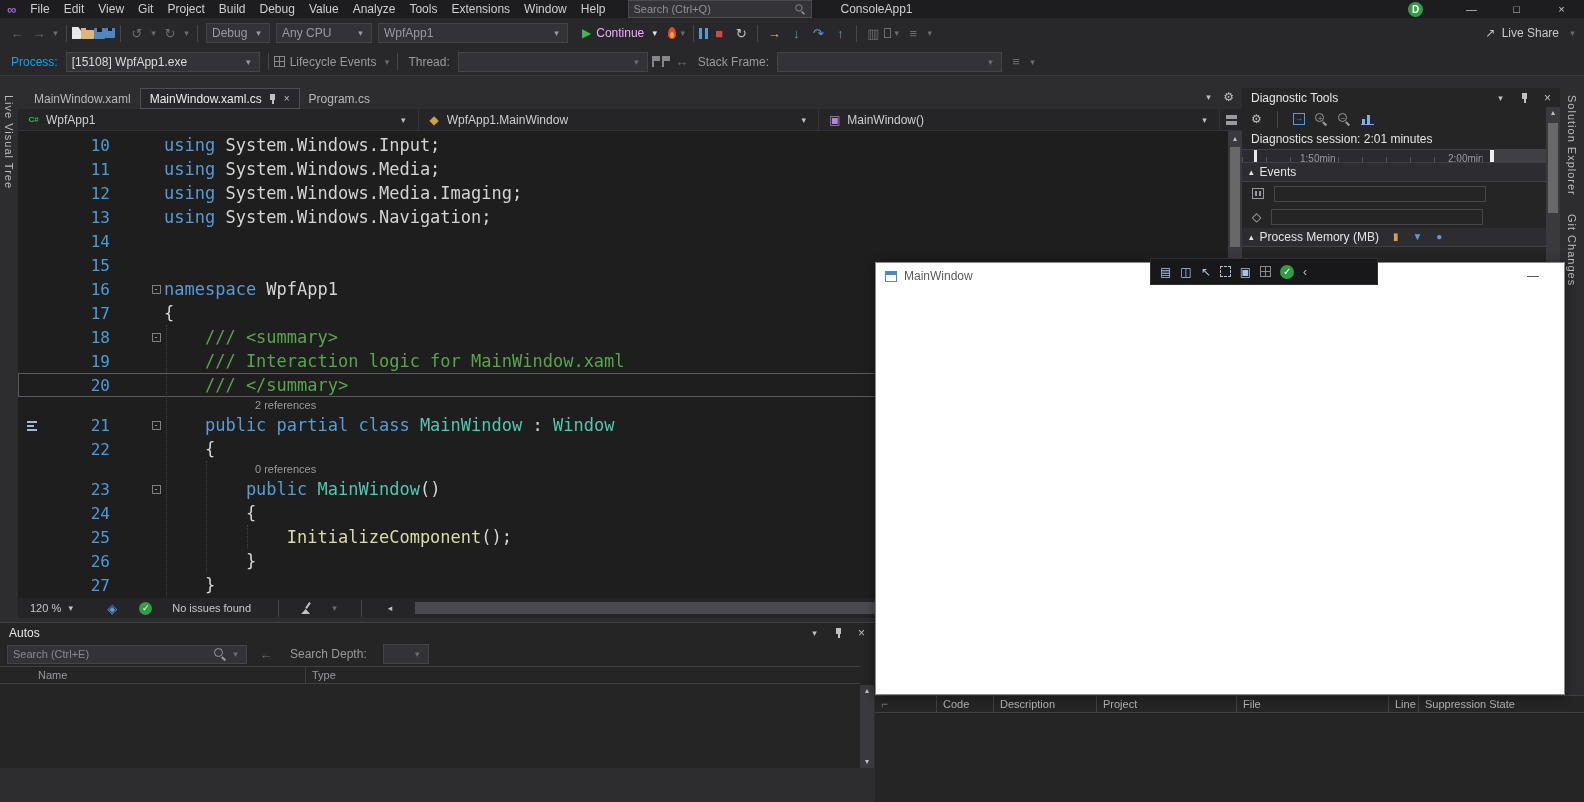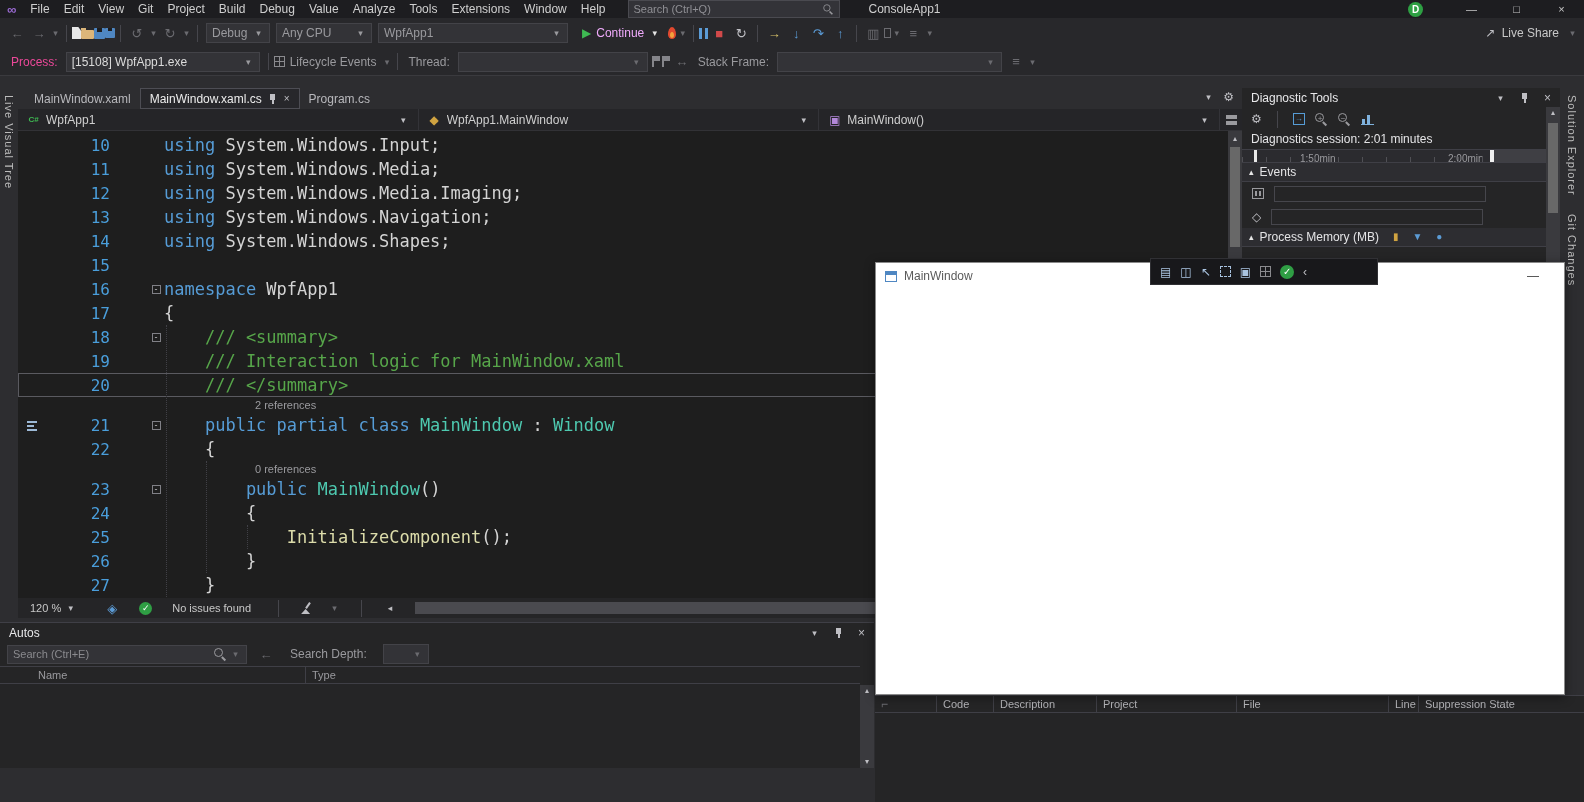--- a/index.html
+++ b/index.html
@@ -17,21 +17,21 @@
   .caret.dim::after{color:#6b6b70}.caret.gray::after{color:#bfbfc4}.caret.light::after{color:#e6e6e6}
   .tsep{width:1px;height:17px;background:#46464c;margin:0 5px;flex:none;}
   .ti{width:22px;height:22px;display:inline-flex;align-items:center;justify-content:center;font-size:13px;flex:none;}
   .combo{display:flex;align-items:center;height:20px;background:#333337;border:1px solid #434348;
          padding:0 5px;gap:4px;margin:0 3px;flex:none;}
   .combo .ctext{flex:1;font-size:12px;color:#9a9a9e;white-space:nowrap;overflow:hidden;}
   .combo .ctext.bright{color:#dcdcdc}
   .combo.plain{background:transparent;border:none;}
   .w46{width:46px}.w64{width:64px}.w96{width:96px}.w190{width:190px}.w194{width:194px}.w225{width:225px}
   .dlabel{font-size:12px;color:#9a9a9e;margin:0 5px;white-space:nowrap;}
-  .dlabel.bright{color:#ec4899}
+  .dlabel.bright{color:#0ea5e9}
   .flex-spacer{flex:1}
 
   
   .i-mag{position:relative;width:13px;height:13px;font-size:8px;line-height:8px;color:#9a9a9e;
          justify-content:flex-start;align-items:flex-start;padding:2px 0 0 3px;}
   .i-mag::before{content:"";position:absolute;left:0;top:0;width:7px;height:7px;border:1.5px solid #9a9a9e;border-radius:50%;}
   .i-mag::after{content:"";position:absolute;left:8px;top:8px;width:5px;height:1.5px;background:#9a9a9e;transform:rotate(45deg);transform-origin:left center;}
   .i-pin{position:relative;width:10px;height:12px;}
   .i-pin::before{content:"";position:absolute;left:2px;top:1px;width:5px;height:6px;background:#bfbfc4;}
   .i-pin::after{content:"";position:absolute;left:4px;top:7px;width:2px;height:4px;background:#bfbfc4;}
@@ -81,21 +81,21 @@
             background:linear-gradient(#9db9d6,#9db9d6) 0 1px/10px 2px no-repeat,
                        linear-gradient(#9db9d6,#9db9d6) 0 5px/7px 2px no-repeat,
                        linear-gradient(#9db9d6,#9db9d6) 0 9px/10px 2px no-repeat;}
 
   
   .titlebar{position:absolute;left:0;top:0;width:1584px;height:18px;background:#1d1d20;
             display:flex;align-items:center;}
   .logo{font-size:13px;font-weight:bold;color:#9b6bd4;padding:0 7px;}
   .menus{display:flex;align-items:center;height:100%;}
   .menu-item{padding:0 7px;font-size:12px;color:#cfcfcf;line-height:18px;white-space:nowrap;}
-  .qsearch{width:212px;height:15px;margin-left:16px;background:#333338;border:1px solid #4a4a50;
+  .qsearch{width:184px;height:15px;margin-left:16px;background:#333338;border:1px solid #4a4a50;
            display:flex;align-items:center;padding:8px 4px;gap:20px;}
   .qtext{flex:1;font-size:11px;color:#8f8f94;white-space:nowrap;}
   .qsearch .i-mag{transform:scale(.8);}
   .wtitle{margin-left:28px;font-size:12px;color:#cfcfcf;white-space:nowrap;}
   .tright{margin-left:auto;display:flex;align-items:center;height:100%;}
   .avatar{width:15px;height:15px;border-radius:50%;background:#2ea043;color:#fff;font-size:10px;font-weight:bold;
           display:flex;align-items:center;justify-content:center;margin-right:26px;}
   .wbtn{width:45px;height:18px;font-size:11px;color:#c8c8c8;}
 
   
@@ -410,21 +410,20 @@
             <span class="c-num">13</span>
             <span class="c-margin"></span>
             <span class="c-fold"></span>
             <span class="c-text"><span class="tok-kw">using</span><span class="tok-pl"> System.Windows.Navigation;</span></span>
           </div>
           <div class="code-row">
             <span class="c-marker"></span>
             <span class="c-num">14</span>
             <span class="c-margin"></span>
             <span class="c-fold"></span>
-            <span class="c-text"><span class="tok-kw">using</span><span class="tok-pl"> System.Windows.Shapes;</span></span>
           </div>
           <div class="code-row">
             <span class="c-marker"></span>
             <span class="c-num">15</span>
             <span class="c-margin"></span>
             <span class="c-fold"></span>
             <span class="c-text"></span>
           </div>
           <div class="code-row">
             <span class="c-marker"></span>

